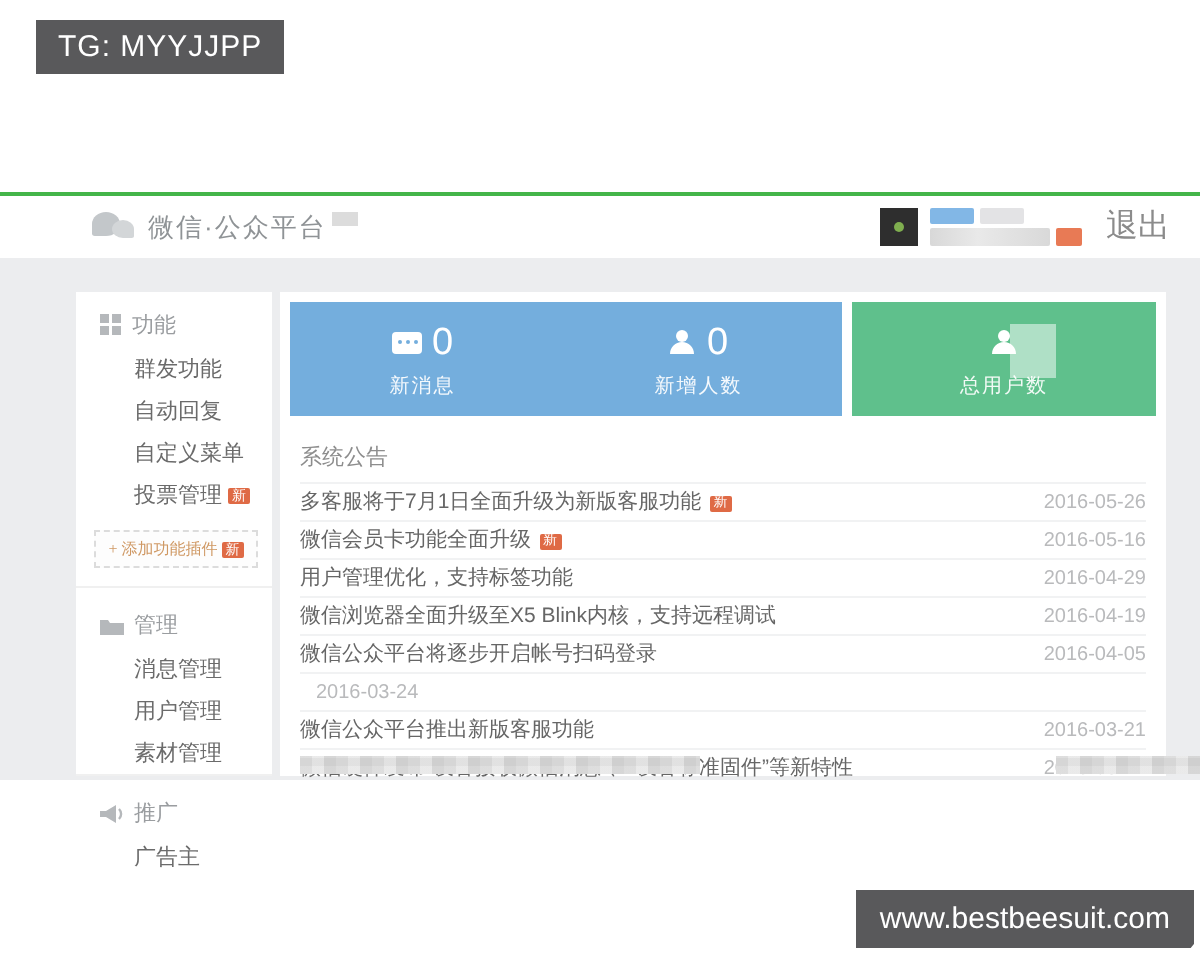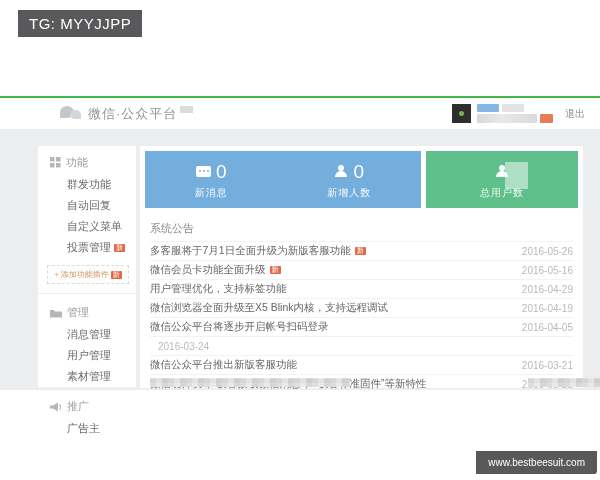--- a/index.html
+++ b/index.html
@@ -3,45 +3,45 @@
 <meta charset="utf-8">
 <style>
   html,body{margin:0;padding:0;}
   .page{position:relative;width:600px;height:480px;background:#ffffff;overflow:hidden;
         font-family:"Liberation Sans","DejaVu Sans",sans-serif;border-radius:18px;-webkit-font-smoothing:antialiased;}
 
   
   .tg-box{position:absolute;left:18px;top:10px;background:#59595b;color:#fff;
           font-size:15px;letter-spacing:.5px;padding:5px 11px;}
   .watermark{position:absolute;right:3px;bottom:6px;background:#59595b;color:#fff;
-          font-size:10px;padding:6px 12px;}
+          font-size:15px;padding:6px 12px;}
 
   
   .ui{position:absolute;left:0;top:96px;width:600px;height:292px;background:#ecedef;
       border-top:2px solid #44b549;font-size:11px;color:#666;}
 
   
   .topbar{height:31px;background:#fff;display:flex;align-items:center;justify-content:space-between;}
-  .brand{display:flex;align-items:center;margin-left:60px;cursor:pointer;text-align:right;}
+  .brand{display:flex;align-items:center;margin-left:46px;cursor:pointer;text-align:right;}
   .brand-logo{width:22px;height:16px;position:relative;margin-right:6px;}
   .brand-logo .b1{position:absolute;left:0;top:0;width:14px;height:12px;background:#c3c7ca;border-radius:50% 50% 50% 10%;}
   .brand-logo .b2{position:absolute;left:10px;top:4px;width:11px;height:9px;background:#d3d6d8;border-radius:50% 50% 10% 50%;}
   .brand-text{font-size:13px;color:#8f9396;letter-spacing:1px;}
   .brand-badge{width:13px;height:7px;background:#dcdcdc;margin-left:3px;margin-top:-8px;}
   .account{display:flex;align-items:center;margin-right:15px;}
   .avatar{width:19px;height:19px;background:#2e2e2e;position:relative;}
   .avatar:after{content:"";position:absolute;left:7px;top:7px;width:5px;height:5px;border-radius:50%;background:#7fae4f;}
   .acct-col{display:flex;flex-direction:column;gap:2px;margin-left:6px;}
   .chip-row{display:flex;gap:3px;}
   .chip-blue{width:22px;height:8px;background:#82b7e6;border-radius:1px;}
   .chip-gray{width:22px;height:8px;background:#e3e3e5;border-radius:1px;}
   .name-row{display:flex;align-items:center;gap:3px;}
   .name-blur{width:60px;height:9px;background:linear-gradient(90deg,#d8d8d8,#e9e9e9 40%,#d9d9d9);border-radius:1px;}
   .chip-orange{width:13px;height:9px;background:#e87a55;border-radius:1px;}
-  .logout{font-size:10px;color:#8b8b8b;margin-left:12px;cursor:pointer;}
+  .logout{font-size:16px;color:#8b8b8b;margin-left:12px;cursor:pointer;}
 
   
   .body{position:relative;height:259px;}
   .sidebar{position:absolute;left:38px;top:17px;bottom:0;width:98px;background:#fff;font-family:Liberation Serif, serif;}
   .main{position:absolute;left:140px;top:17px;bottom:0;width:443px;background:#fff;}
 
   
   .side-head{display:flex;align-items:center;gap:5px;color:#9a9da0;font-size:11px;padding:9px 0 4px 12px;}
   .side-head svg{flex:0 0 auto;}
   .side-item{font-size:11px;color:#6b6b6b;padding:3px 0 3px 29px;cursor:pointer;white-space:nowrap;}

